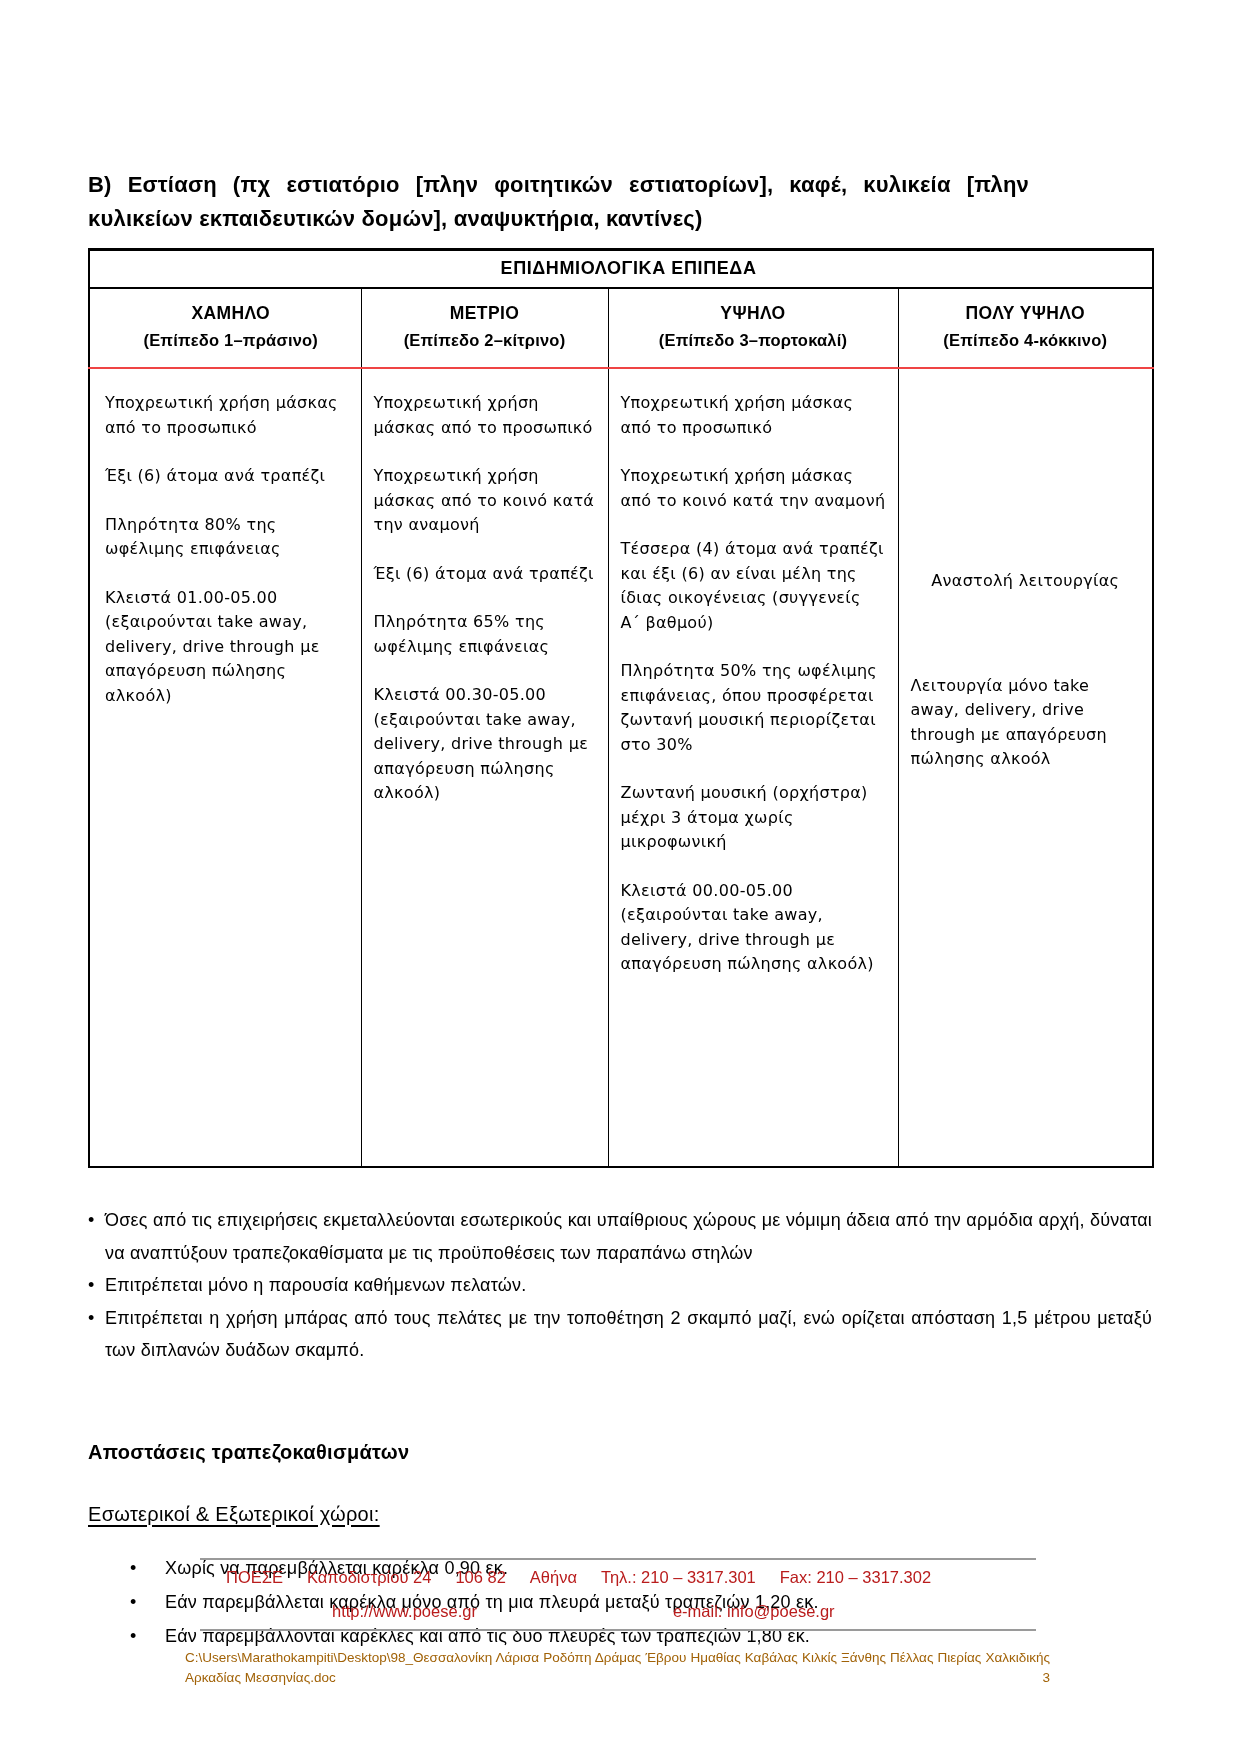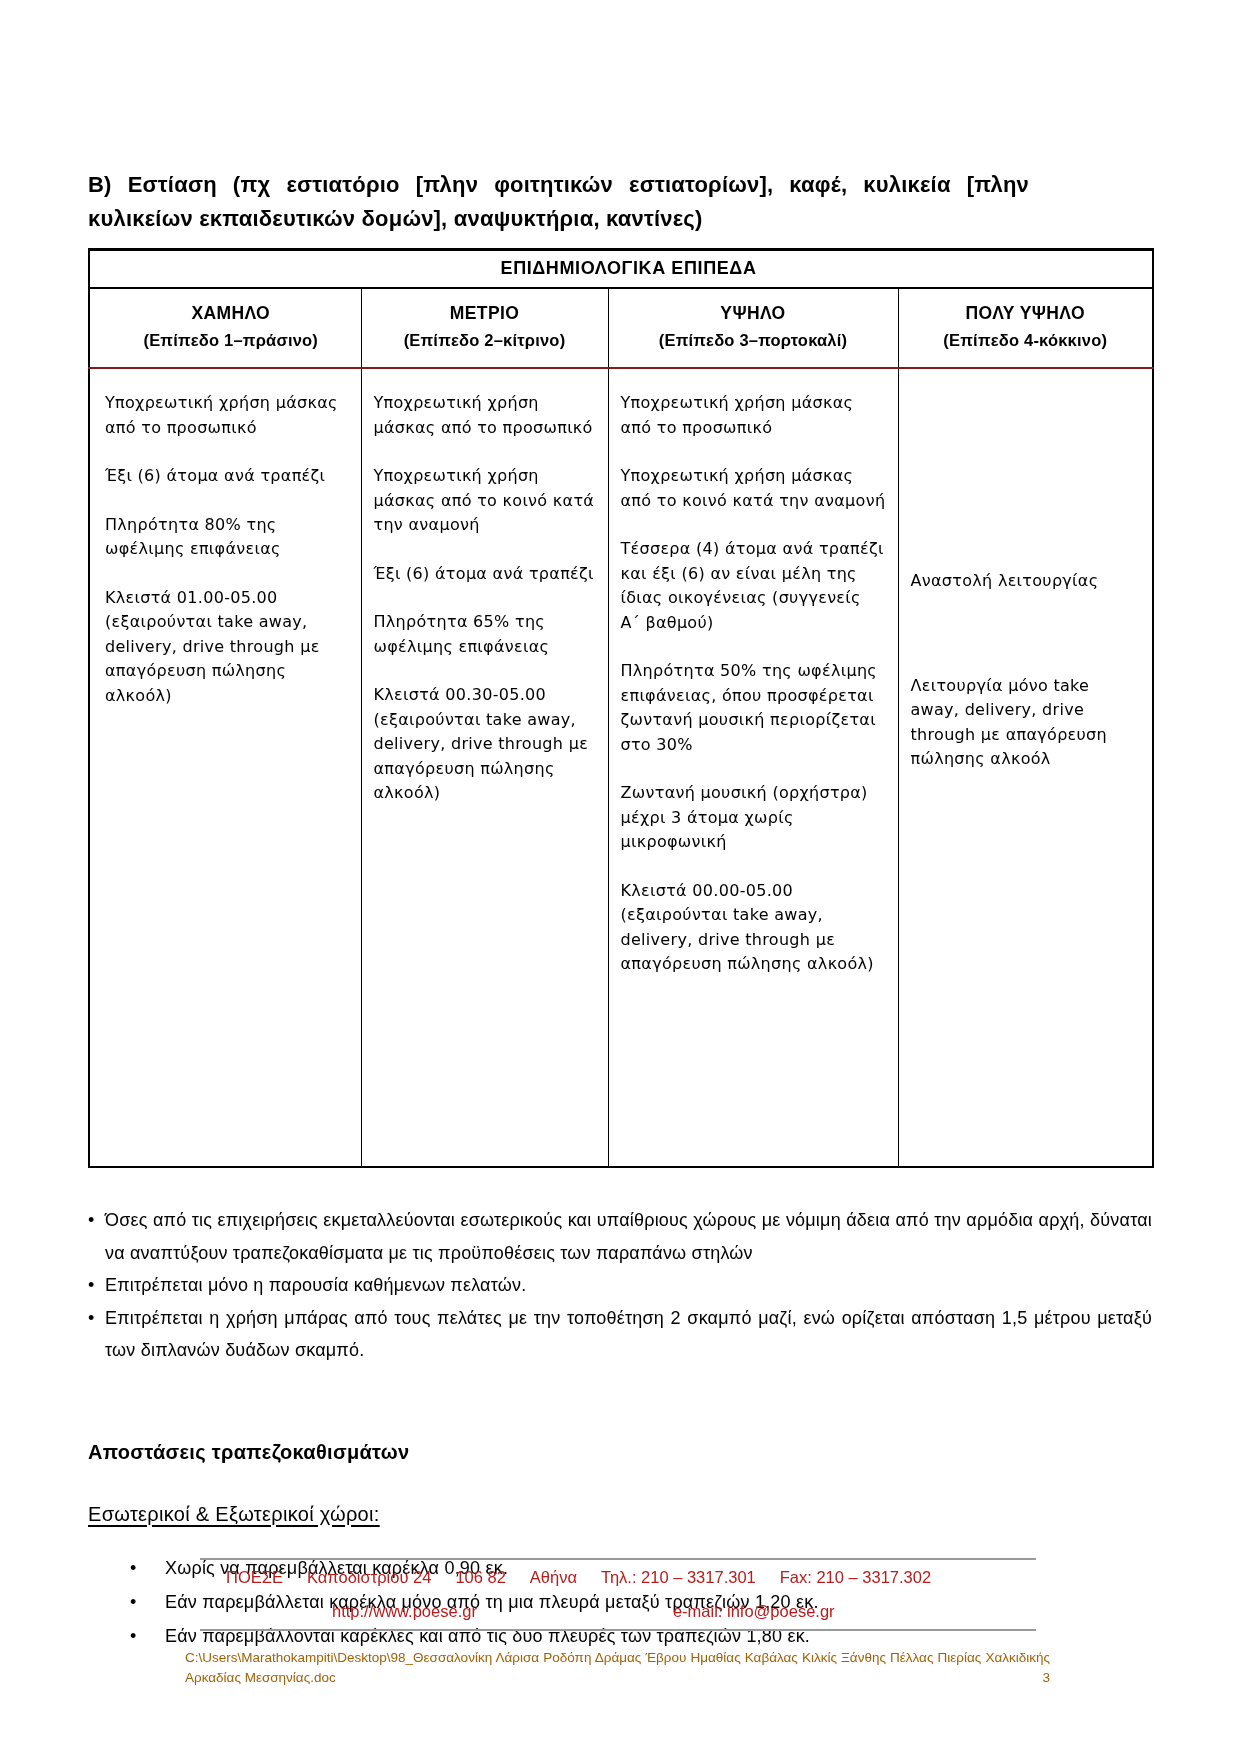--- a/index.html
+++ b/index.html
@@ -26,36 +26,36 @@
     border:2px solid #000; border-top:3px solid #000;
   }
   table.levels th, table.levels td { border-left:1px solid #000; }
   table.levels th:first-child, table.levels td:first-child { border-left:none;padding-left:15px; }
   .caption-row th {
     border-bottom:2px solid #000; height:30px;
     font-size:18px; font-weight:bold; letter-spacing:0.6px; text-align:center;
     padding:2px 0 4px 0;
   }
   .colheads th {
-    border-bottom:2px solid #7f1d1d; height:66px;
+    border-bottom:2px solid #ef4444; height:66px;
     font-weight:bold; text-align:center; vertical-align:middle; padding:4px 4px 8px 4px;
   }
   .colname  { display:block; font-size:17.5px; line-height:27px; letter-spacing:0.4px; }
   .collevel { display:block; font-size:16.5px; line-height:26px; letter-spacing:0.2px; }
 
   table.levels td {
     vertical-align:top; height:765px;
     padding:22px 12px 10px 12px;
   }
   td p.cellp {
     margin:0 0 24px 0;
     font-family:"DejaVu Sans", sans-serif;
     font-size:16px; line-height:24.5px; letter-spacing:0.3px;
   }
-  td p.p-vh1 { margin-top:178px; }
+  td p.p-vh1 { margin-top:178px;text-align:center; }
   td p.p-vh2 { margin-top:80px; }
 
   ul.notes {
     list-style:none; margin:36px 0 0 0; padding:0; width:1064px;
   }
   ul.notes li {
     position:relative; padding-left:17px;
     font-size:18px; line-height:32.5px; letter-spacing:0.2px;
     text-align:justify;
   }

